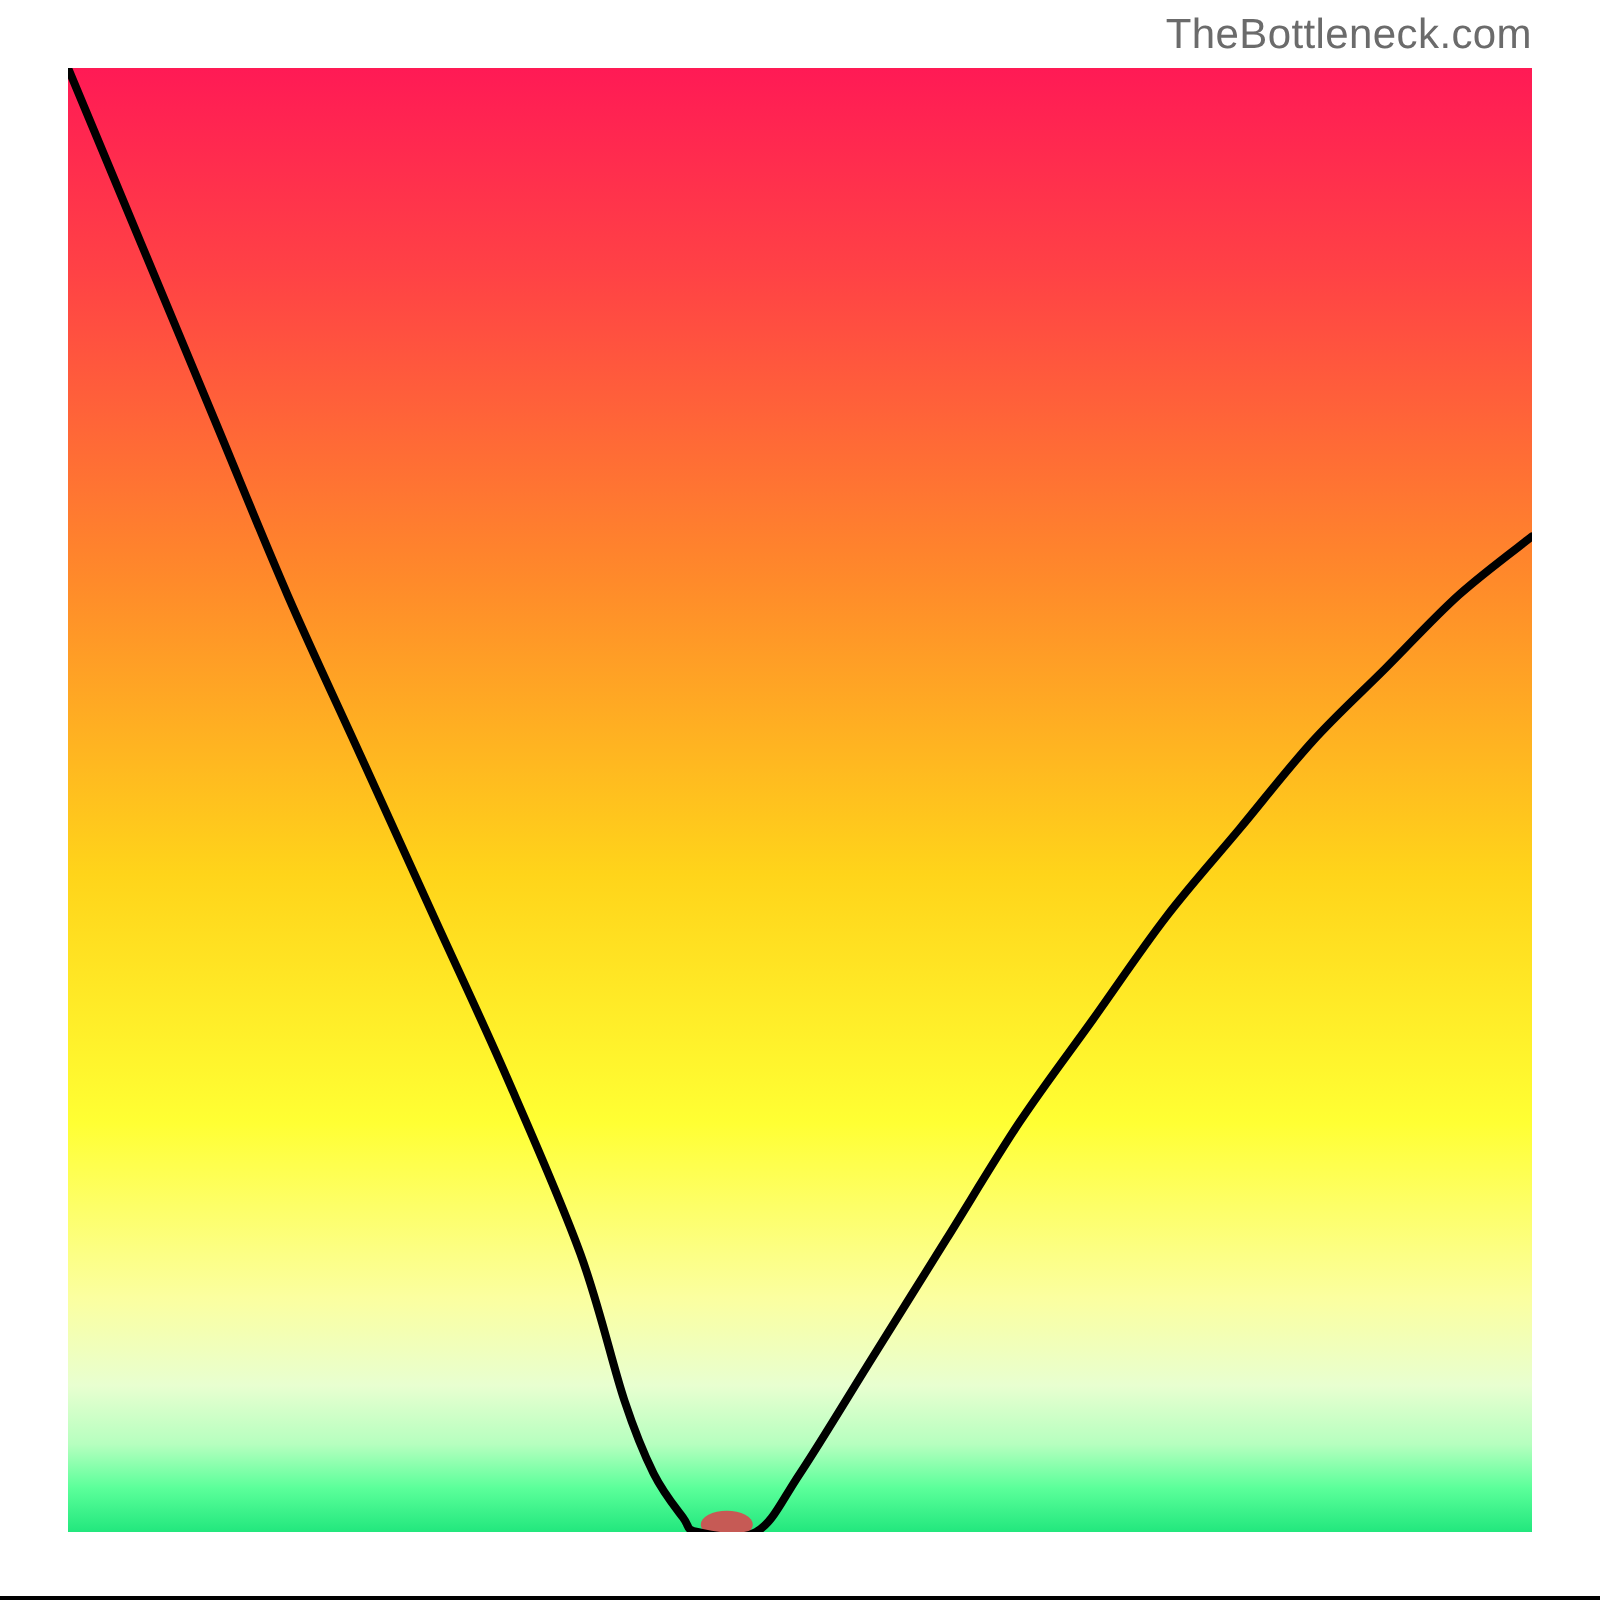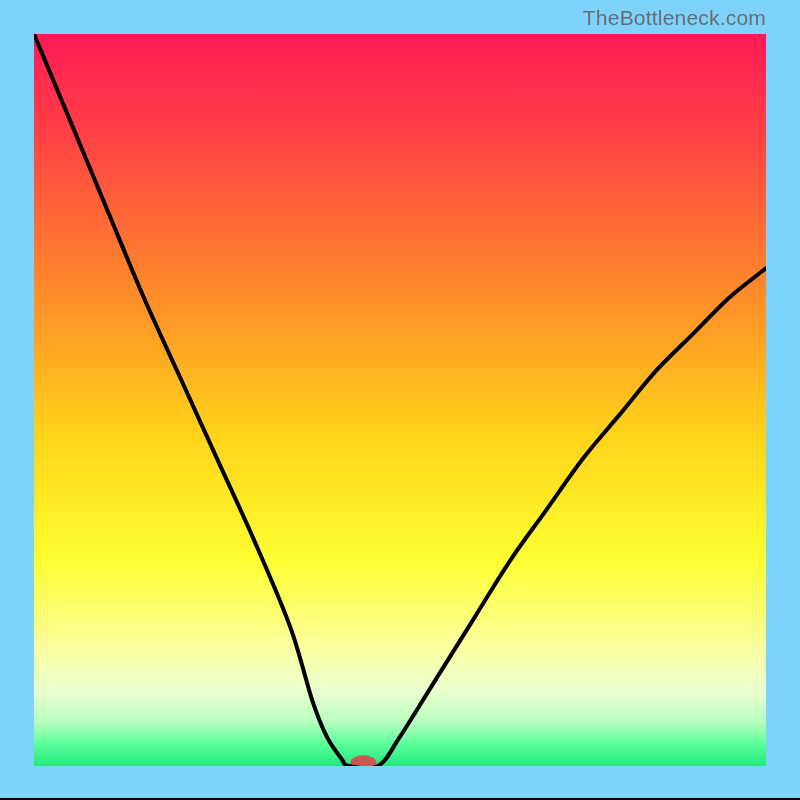--- a/index.html
+++ b/index.html
@@ -9,21 +9,21 @@
     height: 800px;
     overflow: hidden;
     background: #000;
     font-family: Arial, Helvetica, sans-serif;
   }
   .frame {
     position: absolute;
     top: 0; left: 0;
     width: 800px;
     height: 798px;
-    background: #7dd3fc;
+    background: #ffffff;
   }
   .plot-area {
     position: absolute;
     top: 34px;
     left: 34px;
     width: 732px;
     height: 732px;
     overflow: hidden;
   }
   .gradient {

